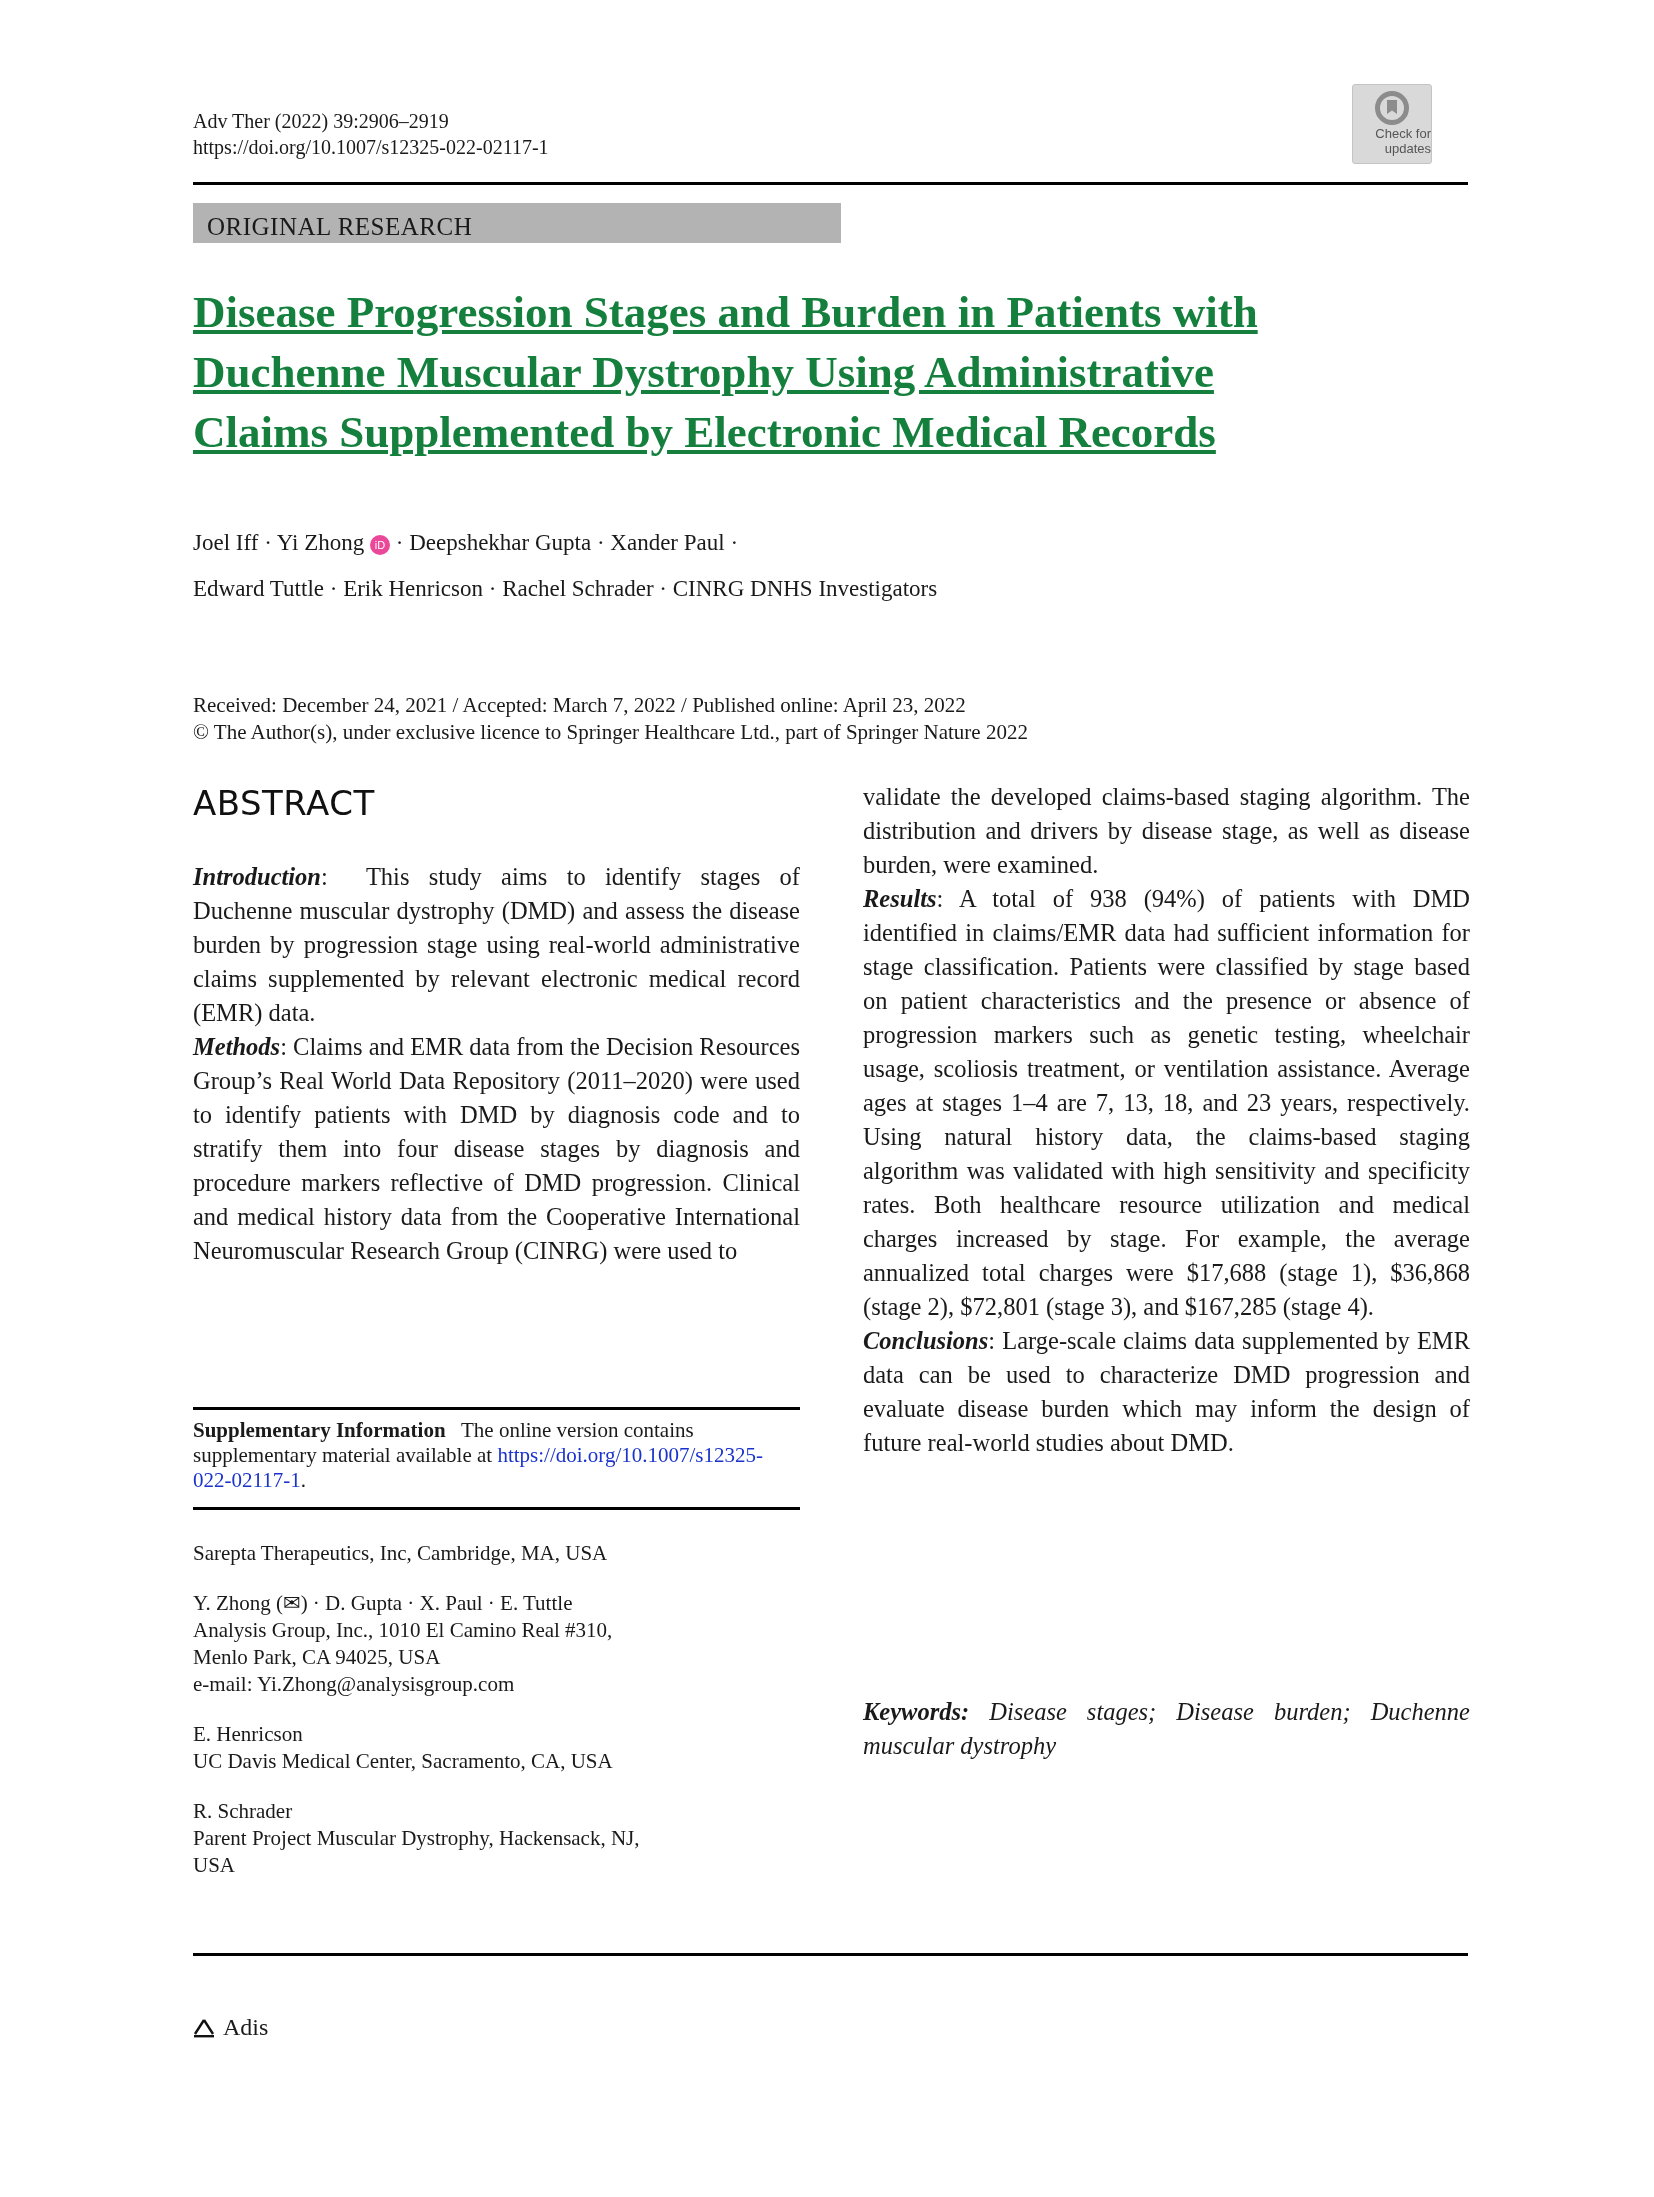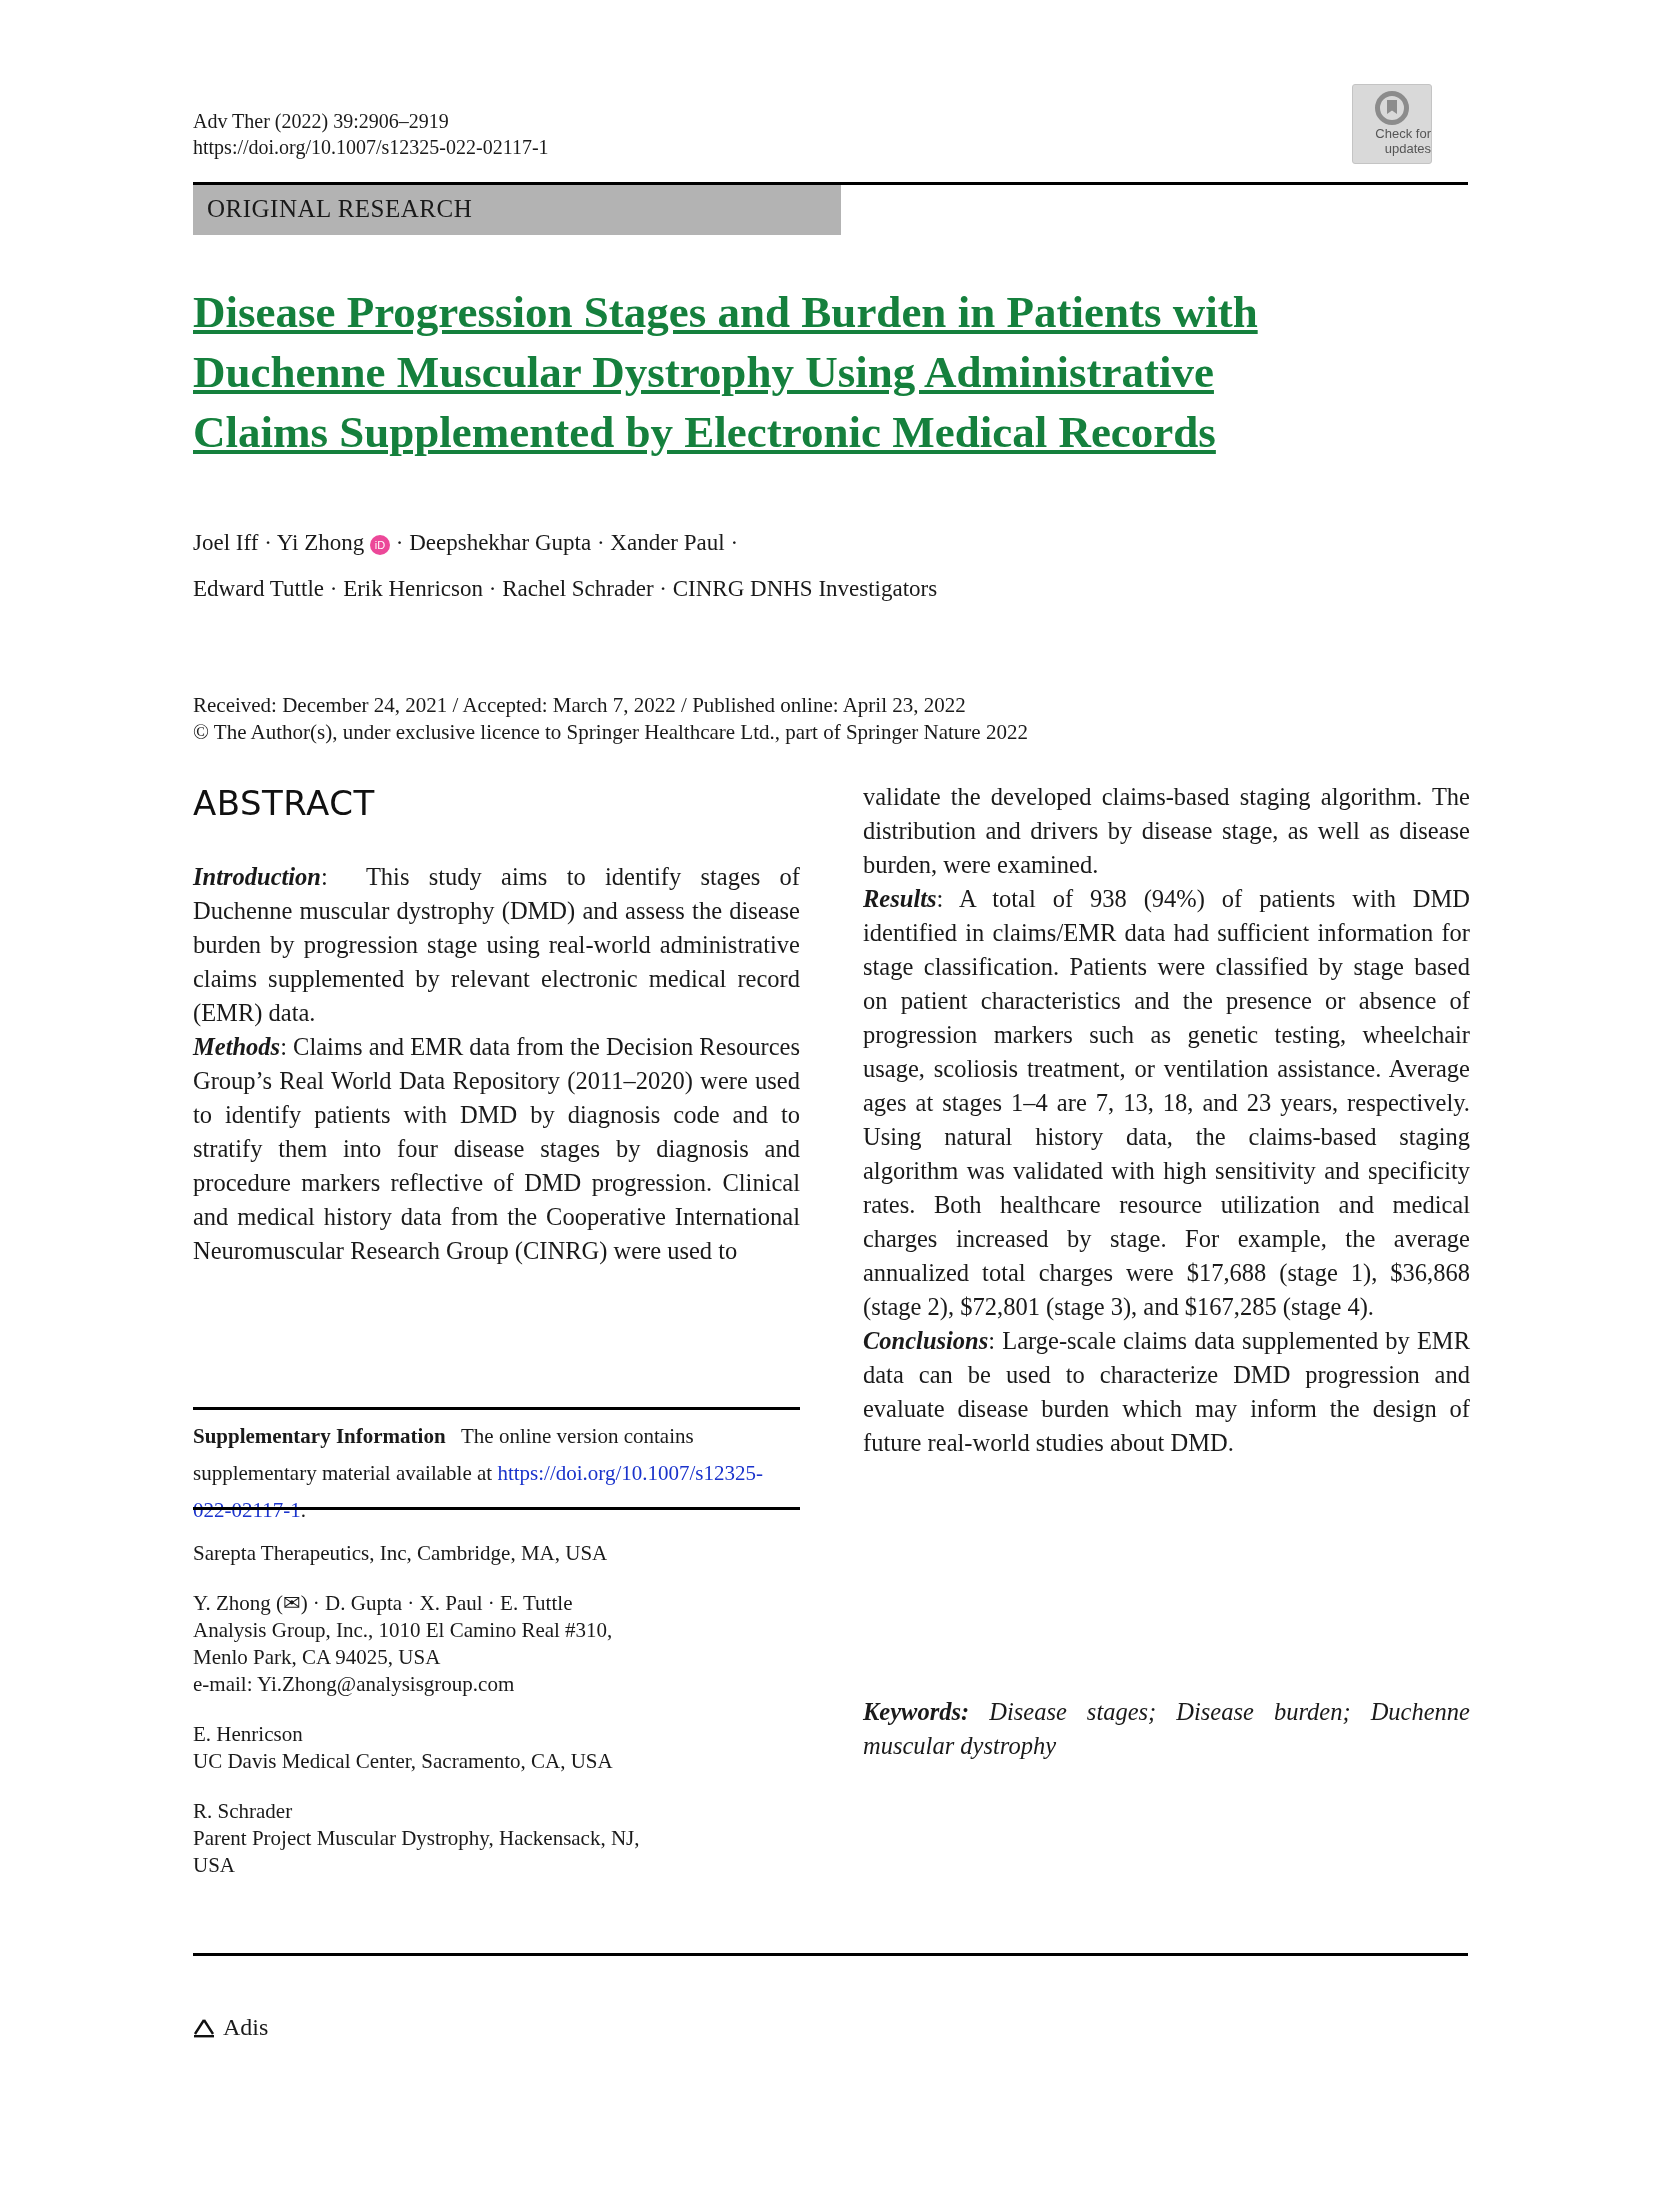--- a/index.html
+++ b/index.html
@@ -7,35 +7,35 @@
          font-family: "Liberation Serif", "DejaVu Serif", serif; color: #1a1a1a; }
   .abs { position: absolute; }
   .journal { left: 193px; top: 108px; font-size: 20px; line-height: 26px; font-family: "Liberation Serif", serif; }
   .check { left: 1352px; top: 84px; width: 78px; height: 78px; background: #d9d9d9; border: 1px solid #c4c4c4;
            border-radius: 3px; text-align: center; font-family: "Liberation Sans", sans-serif; color: #555; }
   .check .ring { width: 34px; height: 34px; border-radius: 50%; border: 5px solid #8c8c8c; margin: 6px auto 0; box-sizing: border-box; position: relative; }
   .check .ring:after { content: ""; position: absolute; left: 7px; top: 4px; width: 10px; height: 14px; background: #8c8c8c;
            clip-path: polygon(0 0, 100% 0, 100% 100%, 50% 75%, 0 100%); }
   .check .lbl { font-size: 13px; line-height: 13px; margin-top: 2px; text-align: right; }
   .topline { left: 193px; top: 182px; width: 1275px; height: 3px; background: #000; }
-  .banner { left: 193px; top: 185px; width: 648px; height: 50px; background: #b3b3b3; }
+  .banner { left: 193px; top: 203px; width: 648px; height: 40px; background: #b3b3b3; }
   .banner span { position: absolute; left: 14px; top: 10px; font-size: 25px; letter-spacing: 0.5px; color: #1a1a1a; }
   .title { left: 193px; top: 282px; width: 1150px; font-size: 45px; line-height: 60px; font-weight: bold; color: #15803d; text-decoration: underline; }
   .authors { left: 193px; top: 520px; font-size: 23px; line-height: 46px; }
   .orcid { display: inline-block; width: 20px; height: 20px; border-radius: 50%; background: #ec4899; color: #fff;
            font-family: "Liberation Sans", sans-serif; font-size: 11px; line-height: 20px; text-align: center; vertical-align: 1px; }
   .dates { left: 193px; top: 692px; font-size: 21px; line-height: 27px; }
   .abstract-h { left: 193px; top: 783px; font-family: "DejaVu Sans", sans-serif; font-size: 34px; letter-spacing: 0.5px; color: #111; }
   .col { width: 607px; font-size: 24.5px; line-height: 34px; text-align: justify; hyphens: manual; }
   .colL { left: 193px; top: 860px; }
   .colR { left: 863px; top: 780px; }
   .col p { margin: 0; }
   .col b.hd { font-style: italic; }
   .rule { height: 3px; background: #000; }
-  .supp { left: 193px; top: 1418px; width: 607px; font-size: 21px; line-height: 37px; }
+  .supp { left: 193px; top: 1418px; width: 607px; font-size: 21px; line-height: 25px; }
   .supp a { color: #1a33cc; text-decoration: none; }
   .affil { left: 193px; top: 1540px; width: 607px; font-size: 21px; line-height: 27px; }
   .affil .grp { margin-bottom: 23px; }
   .kw { left: 863px; top: 1695px; width: 607px; font-size: 24.5px; line-height: 34px; text-align: justify; font-style: italic; }
   .bottomline { left: 193px; top: 1953px; width: 1275px; height: 3px; background: #000; }
   .adis { left: 193px; top: 2014px; font-size: 24px; display: flex; align-items: center; gap: 8px; }
   .adis .tri { width: 22px; height: 20px; }
 </style>
 </head>
 <body>

